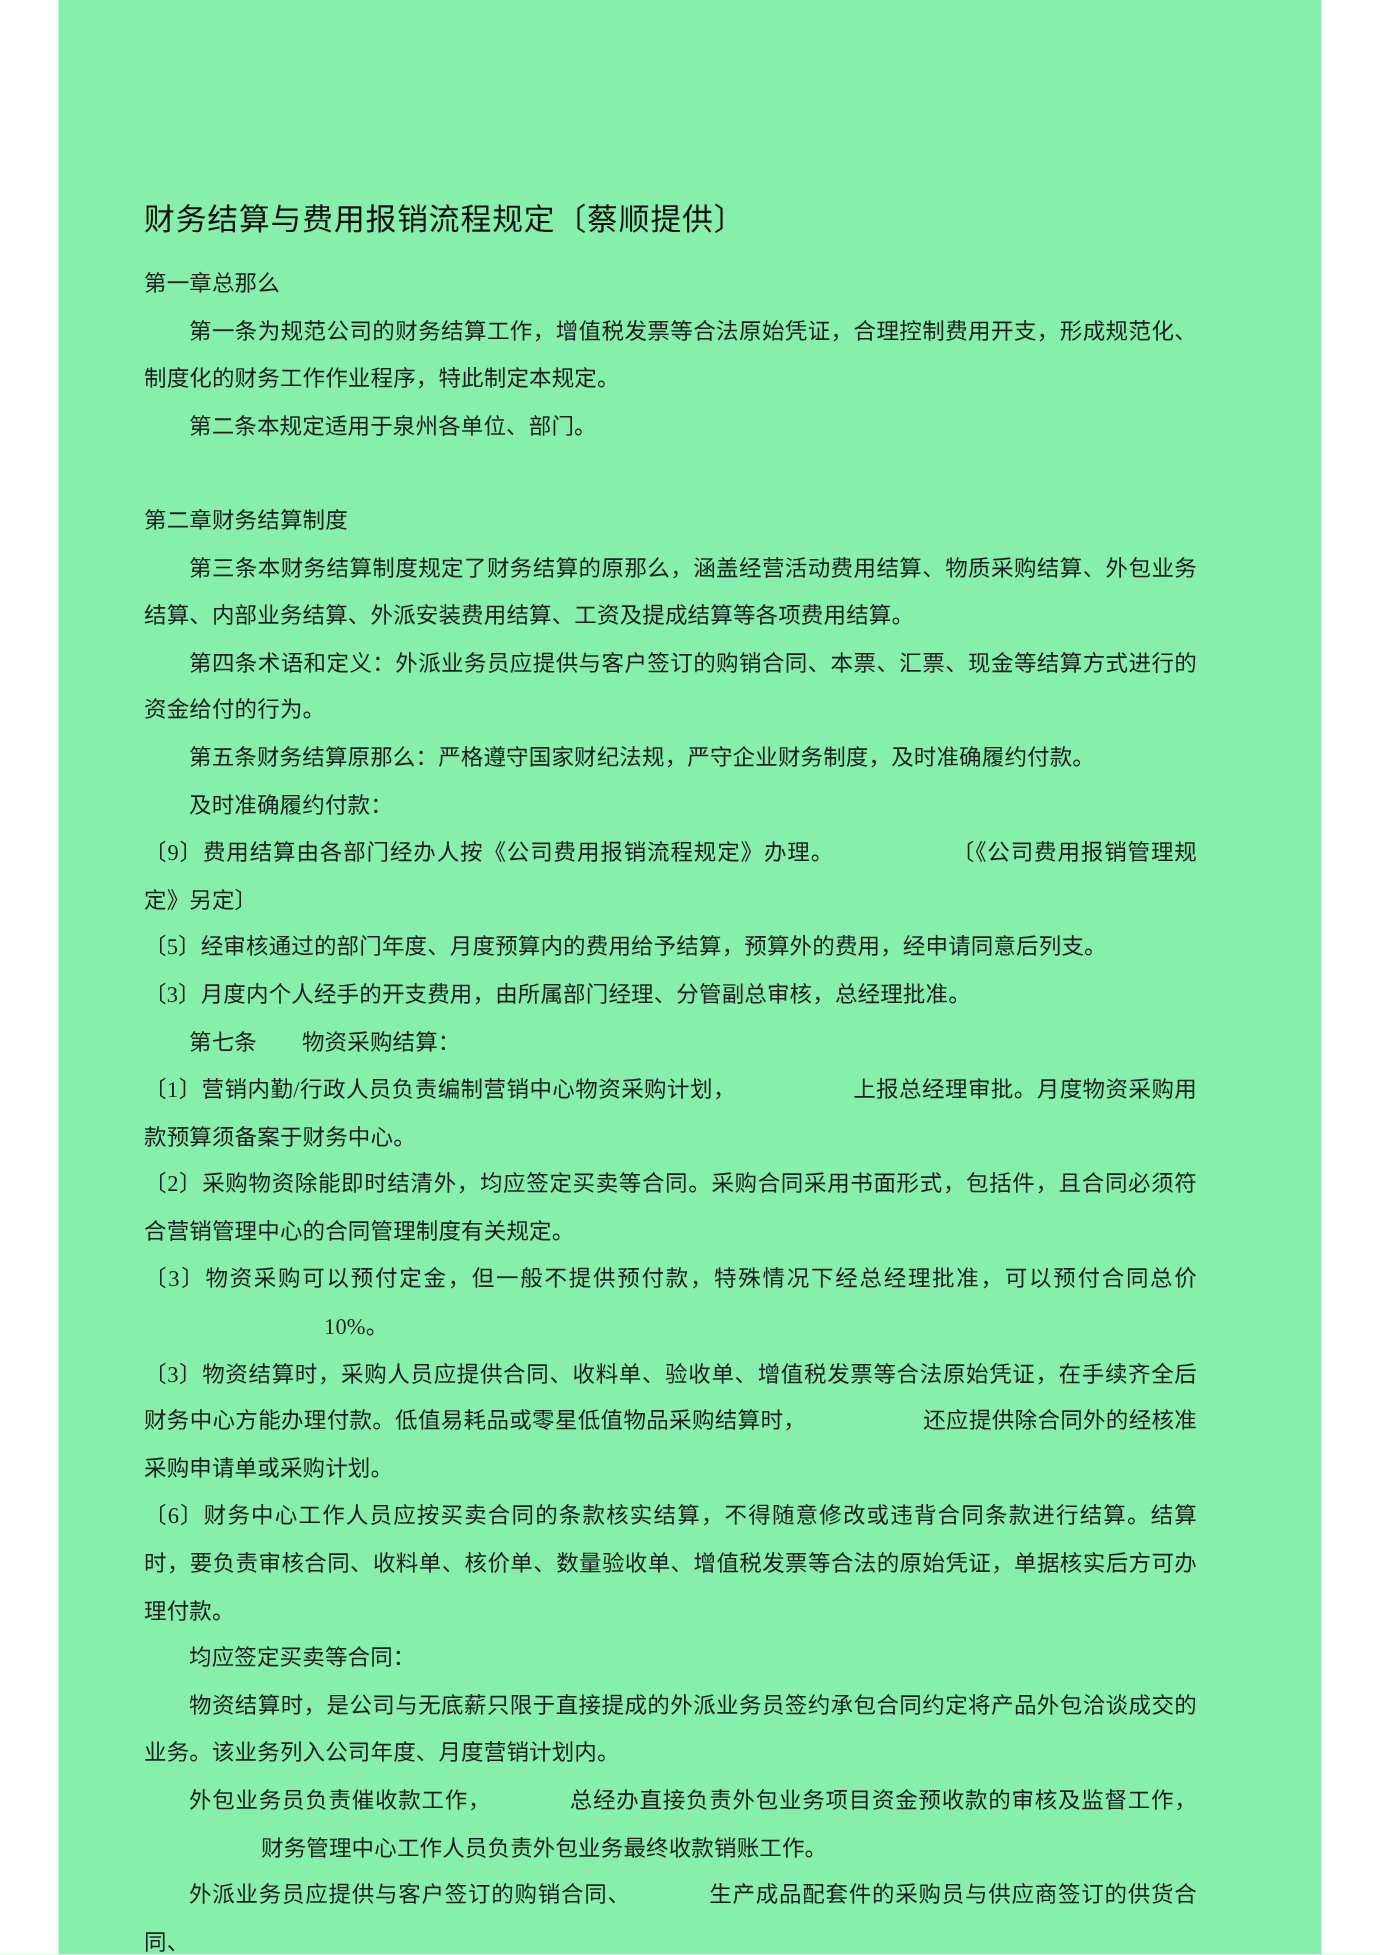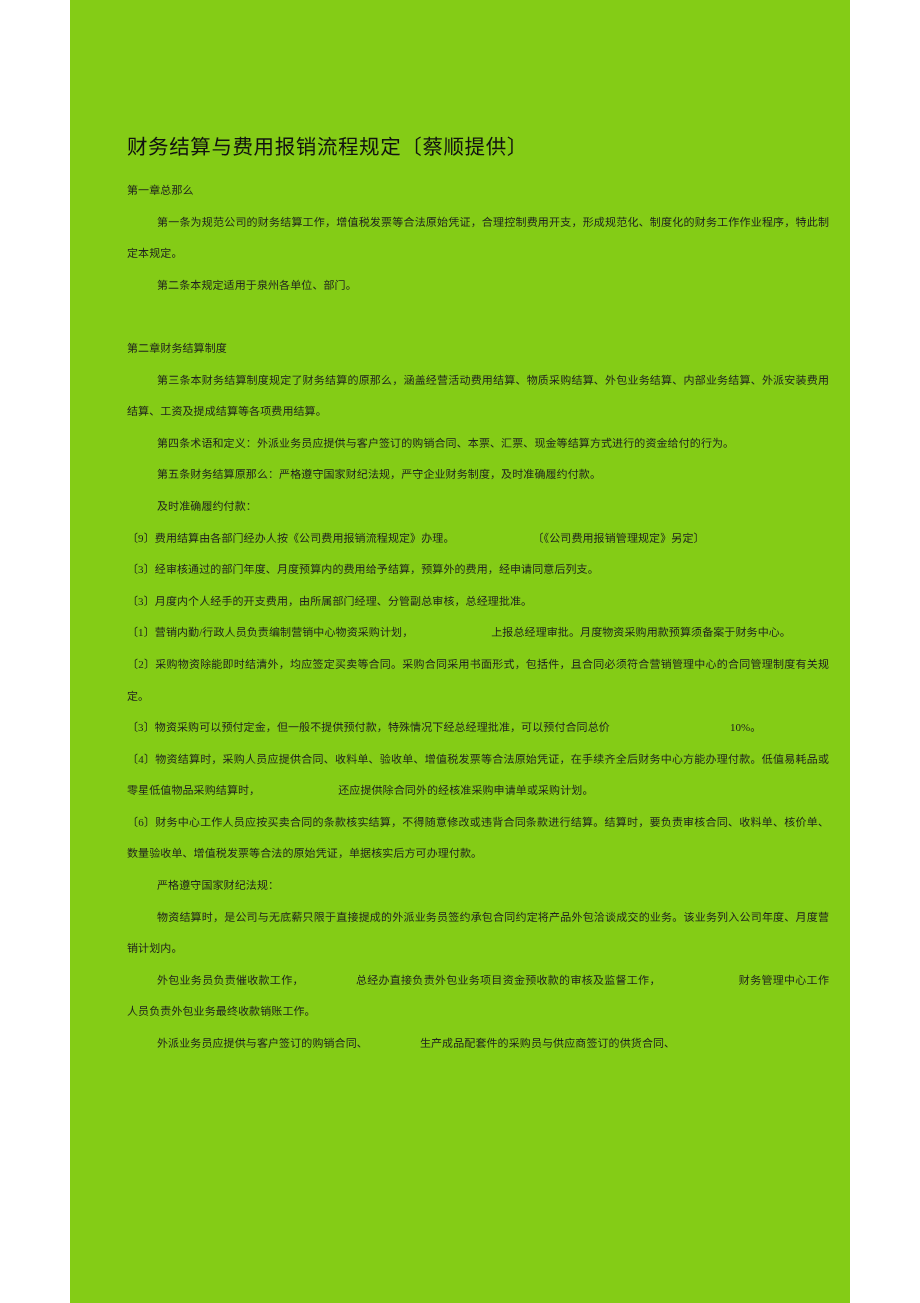--- a/index.html
+++ b/index.html
@@ -7,44 +7,44 @@
     margin: 0;
     padding: 0;
     background: #ffffff;
   }
   body {
     font-family: "Liberation Serif", "DejaVu Serif", serif;
     color: #1a1a1a;
   }
   .page {
     position: relative;
-    width: 780px;
+    width: 842px;
     height: 1303px;
     margin: 0 auto;
-    background: #84cc16;
+    background: #86efac;
     overflow: hidden;
     box-sizing: border-box;
   }
   .content {
     position: absolute;
     left: 57px;
     top: 132px;
     width: 702px;
   }
   .doc-title {
     font-size: 20.5px;
     line-height: 30px;
     font-weight: normal;
     letter-spacing: 0.6px;
     color: #111111;
     margin: 0 0 13px 0;
     white-space: pre;
   }
   .para {
-    font-size: 11px;
+    font-size: 15px;
     line-height: 31.6px;
     letter-spacing: 0.1px;
     color: #1f1f1f;
     margin: 0;
     text-align: justify;
     text-justify: inter-ideograph;
     white-space: pre-wrap;
     word-break: break-all;
   }
   .para.indent {
@@ -79,37 +79,38 @@
     <p class="para indent">第三条本财务结算制度规定了财务结算的原那么，涵盖经营活动费用结算、物质采购结算、外包业务结算、内部业务结算、外派安装费用结算、工资及提成结算等各项费用结算。</p>
 
     <p class="para indent">第四条术语和定义：外派业务员应提供与客户签订的购销合同、本票、汇票、现金等结算方式进行的资金给付的行为。</p>
 
     <p class="para indent">第五条财务结算原那么：严格遵守国家财纪法规，严守企业财务制度，及时准确履约付款。</p>
 
     <p class="para indent">及时准确履约付款：</p>
 
     <p class="para"><span>〔9〕费用结算由各部门经办人按《公司费用报销流程规定》办理。</span><span class="gap-lg"></span><span>〔《公司费用报销管理规定》另定〕</span></p>
 
-    <p class="para">〔3〕经审核通过的部门年度、月度预算内的费用给予结算，预算外的费用，经申请同意后列支。</p>
+    <p class="para">〔5〕经审核通过的部门年度、月度预算内的费用给予结算，预算外的费用，经申请同意后列支。</p>
 
     <p class="para">〔3〕月度内个人经手的开支费用，由所属部门经理、分管副总审核，总经理批准。</p>
 
+    <p class="para indent"><span>第七条</span><span class="gap-sm"></span><span>物资采购结算：</span></p>
 
     <p class="para"><span>〔1〕营销内勤/行政人员负责编制营销中心物资采购计划，</span><span class="gap-lg"></span><span>上报总经理审批。月度物资采购用款预算须备案于财务中心。</span></p>
 
     <p class="para">〔2〕采购物资除能即时结清外，均应签定买卖等合同。采购合同采用书面形式，包括件，且合同必须符合营销管理中心的合同管理制度有关规定。</p>
 
     <p class="para"><span>〔3〕物资采购可以预付定金，但一般不提供预付款，特殊情况下经总经理批准，可以预付合同总价</span><span class="gap-xl"></span><span>10%。</span></p>
 
-    <p class="para"><span>〔4〕物资结算时，采购人员应提供合同、收料单、验收单、增值税发票等合法原始凭证，在手续齐全后财务中心方能办理付款。低值易耗品或零星低值物品采购结算时，</span><span class="gap-lg"></span><span>还应提供除合同外的经核准采购申请单或采购计划。</span></p>
+    <p class="para"><span>〔3〕物资结算时，采购人员应提供合同、收料单、验收单、增值税发票等合法原始凭证，在手续齐全后财务中心方能办理付款。低值易耗品或零星低值物品采购结算时，</span><span class="gap-lg"></span><span>还应提供除合同外的经核准采购申请单或采购计划。</span></p>
 
 
     <p class="para">〔6〕财务中心工作人员应按买卖合同的条款核实结算，不得随意修改或违背合同条款进行结算。结算时，要负责审核合同、收料单、核价单、数量验收单、增值税发票等合法的原始凭证，单据核实后方可办理付款。</p>
 
-    <p class="para indent">严格遵守国家财纪法规：</p>
+    <p class="para indent">均应签定买卖等合同：</p>
 
     <p class="para indent">物资结算时，是公司与无底薪只限于直接提成的外派业务员签约承包合同约定将产品外包洽谈成交的业务。该业务列入公司年度、月度营销计划内。</p>
 
     <p class="para indent"><span>外包业务员负责催收款工作，</span><span class="gap-md"></span><span>总经办直接负责外包业务项目资金预收款的审核及监督工作，</span><span class="gap-lg"></span><span>财务管理中心工作人员负责外包业务最终收款销账工作。</span></p>
 
     <p class="para indent"><span>外派业务员应提供与客户签订的购销合同、</span><span class="gap-md"></span><span>生产成品配套件的采购员与供应商签订的供货合同、</span><span class="gap-md"></span></p>
 
   </div>
 </div>
 

